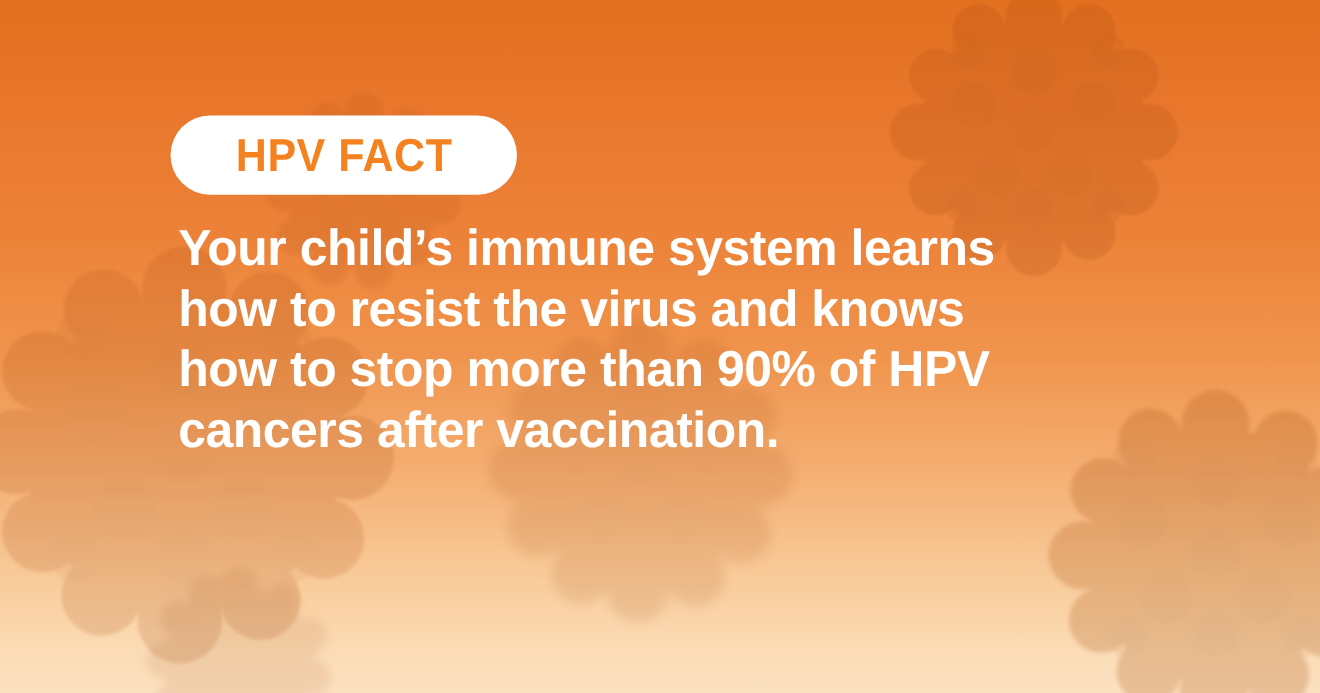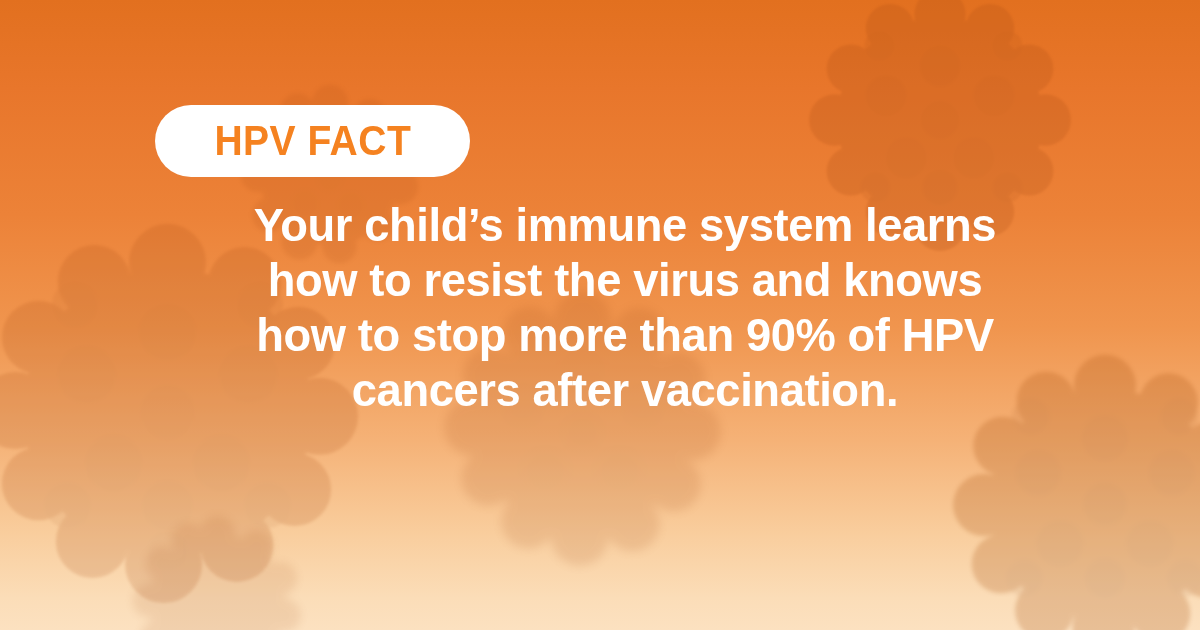--- a/index.html
+++ b/index.html
@@ -16,21 +16,20 @@
     overflow:hidden;
     background: linear-gradient(to bottom,
       #E2701F 0%,
       #E8762B 14%,
       #EC8238 34%,
       #F0954E 52%,
       #F5B277 70%,
       #F9CE9E 85%,
       #FBDDB8 95%,
       #FCE1C0 100%);
-    text-align: center;
   }
 
   
   .virus-layer { position:absolute; inset:0; }
   .virus {
     position:absolute;
     border-radius:50%;
   }
   .virus svg { display:block; width:100%; height:100%; }
 

